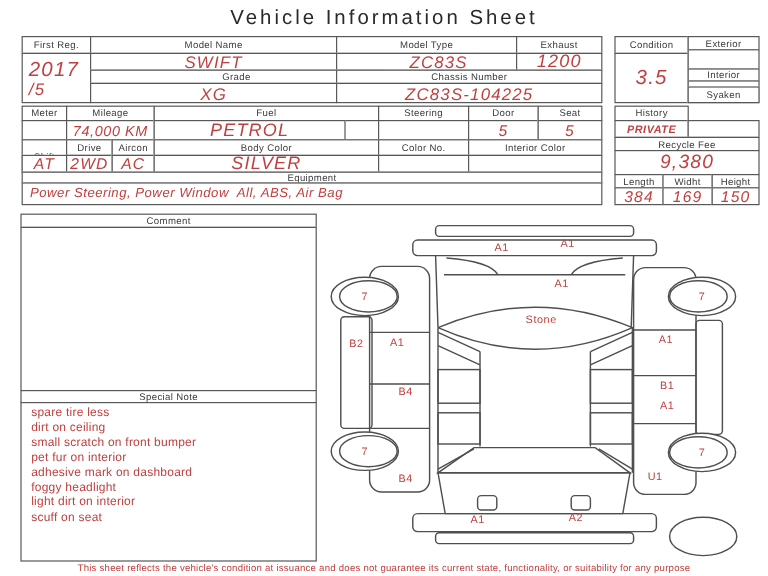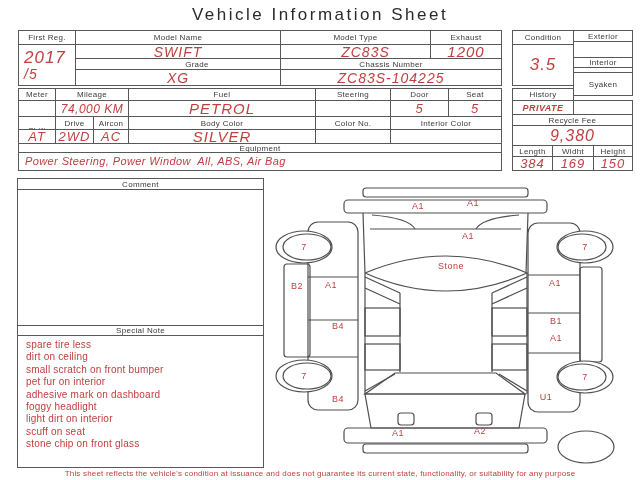--- a/index.html
+++ b/index.html
@@ -58,21 +58,21 @@
 <div class="cell hdr" style="left:573px;top:30px;width:60px;height:12px">Exterior</div>
 <div class="cell val fs12" style="left:573px;top:41px;width:60px;height:17px"></div>
 <div class="cell hdr" style="left:573px;top:57px;width:60px;height:11px">Interior</div>
 <div class="cell val fs12" style="left:573px;top:67px;width:60px;height:19px"></div>
 
 <div class="cell hdr" style="left:18px;top:88px;width:38px;height:13px">Meter</div>
 <div class="cell val fs12" style="left:18px;top:100px;width:38px;height:17px"></div>
 <div class="cell hdr" style="left:55px;top:88px;width:74px;height:13px">Mileage</div>
 <div class="cell val fs12" style="left:55px;top:100px;width:74px;height:17px;letter-spacing:.5px">74,000 KM</div>
 <div class="cell hdr" style="left:128px;top:88px;width:188px;height:13px">Fuel</div>
-<div class="cell val fs15" style="left:128px;top:100px;width:188px;height:17px">PETROL</div>
+<div class="cell val fs15" style="left:128px;top:100px;width:160px;height:17px">PETROL</div>
 <div class="cell hdr" style="left:315px;top:88px;width:76px;height:13px">Steering</div>
 <div class="cell val fs12" style="left:315px;top:100px;width:76px;height:17px"></div>
 <div class="cell hdr" style="left:390px;top:88px;width:59px;height:13px">Door</div>
 <div class="cell val fs13" style="left:390px;top:100px;width:59px;height:17px">5</div>
 <div class="cell hdr" style="left:448px;top:88px;width:54px;height:13px">Seat</div>
 <div class="cell val fs13" style="left:448px;top:100px;width:54px;height:17px">5</div>
 
 <div class="cell hdr" style="left:18px;top:116px;width:38px;height:28px">Shift</div>
 <div class="cell val fs13" style="left:18px;top:129px;width:38px;height:15px">AT</div>
 <div class="cell hdr" style="left:55px;top:116px;width:39px;height:14px">Drive</div>
@@ -84,21 +84,21 @@
 <div class="cell hdr" style="left:315px;top:116px;width:76px;height:14px">Color No.</div>
 <div class="cell val fs12" style="left:315px;top:129px;width:76px;height:15px"></div>
 <div class="cell hdr" style="left:390px;top:116px;width:112px;height:14px">Interior Color</div>
 <div class="cell val fs12" style="left:390px;top:129px;width:112px;height:15px"></div>
 
 <div class="cell hdr" style="left:18px;top:143px;width:484px;height:10px">Equipment</div>
 <div class="cell val fs11" style="left:18px;top:152px;width:484px;height:19px;justify-content:flex-start;align-items:flex-start;padding:2px 6px;white-space:pre;letter-spacing:.4px">Power Steering, Power Window  All, ABS, Air Bag</div>
 
 <div class="cell hdr" style="left:512px;top:88px;width:62px;height:13px">History</div>
 <div class="cell val fs9" style="left:512px;top:100px;width:62px;height:15px;font-weight:bold;letter-spacing:.5px">PRIVATE</div>
-<div class="cell hdr" style="left:573px;top:72px;width:60px;height:24px">Syaken</div>
+<div class="cell hdr" style="left:573px;top:72px;width:60px;height:14px">Syaken</div>
 <div class="cell val fs10" style="left:573px;top:100px;width:60px;height:15px"></div>
 <div class="cell hdr" style="left:512px;top:114px;width:121px;height:12px">Recycle Fee</div>
 <div class="cell val fs16" style="left:512px;top:125px;width:121px;height:21px">9,380</div>
 <div class="cell hdr" style="left:512px;top:145px;width:41px;height:12px">Length</div>
 <div class="cell hdr" style="left:552px;top:145px;width:42px;height:12px">Widht</div>
 <div class="cell hdr" style="left:593px;top:145px;width:40px;height:12px">Height</div>
 <div class="cell val fs13" style="left:512px;top:156px;width:41px;height:15px">384</div>
 <div class="cell val fs13" style="left:552px;top:156px;width:42px;height:15px">169</div>
 <div class="cell val fs13" style="left:593px;top:156px;width:40px;height:15px">150</div>
 
@@ -107,21 +107,20 @@
 <div class="cell hdr" style="left:17px;top:325px;width:247px;height:11px">Special Note</div>
 <div class="cell" style="left:17px;top:335px;width:247px;height:133px;flex-direction:column;align-items:flex-start;justify-content:flex-start;padding:3px 8px">
   <div class="note-item">spare tire less</div>
   <div class="note-item">dirt on ceiling</div>
   <div class="note-item">small scratch on front bumper</div>
   <div class="note-item">pet fur on interior</div>
   <div class="note-item">adhesive mark on dashboard</div>
   <div class="note-item">foggy headlight</div>
   <div class="note-item">light dirt on interior</div>
   <div class="note-item">scuff on seat</div>
-  <div class="note-item">stone chip on front glass</div>
 </div>
 
 <svg class="abs" style="left:268px;top:178px" width="372" height="292" viewBox="0 0 372 292">
   <g stroke="#4f4f4f" fill="none" stroke-width="1.2">
 
     <rect x="95" y="10" width="165" height="9" rx="3"></rect>
     <rect x="76" y="22" width="203" height="13" rx="4"></rect>
 
     <path d="M95 35 L97 95 M260 35 L258 95"></path>
     <path d="M104 37 Q141 40 147 51 M251 37 Q214 40 208 51"></path>

